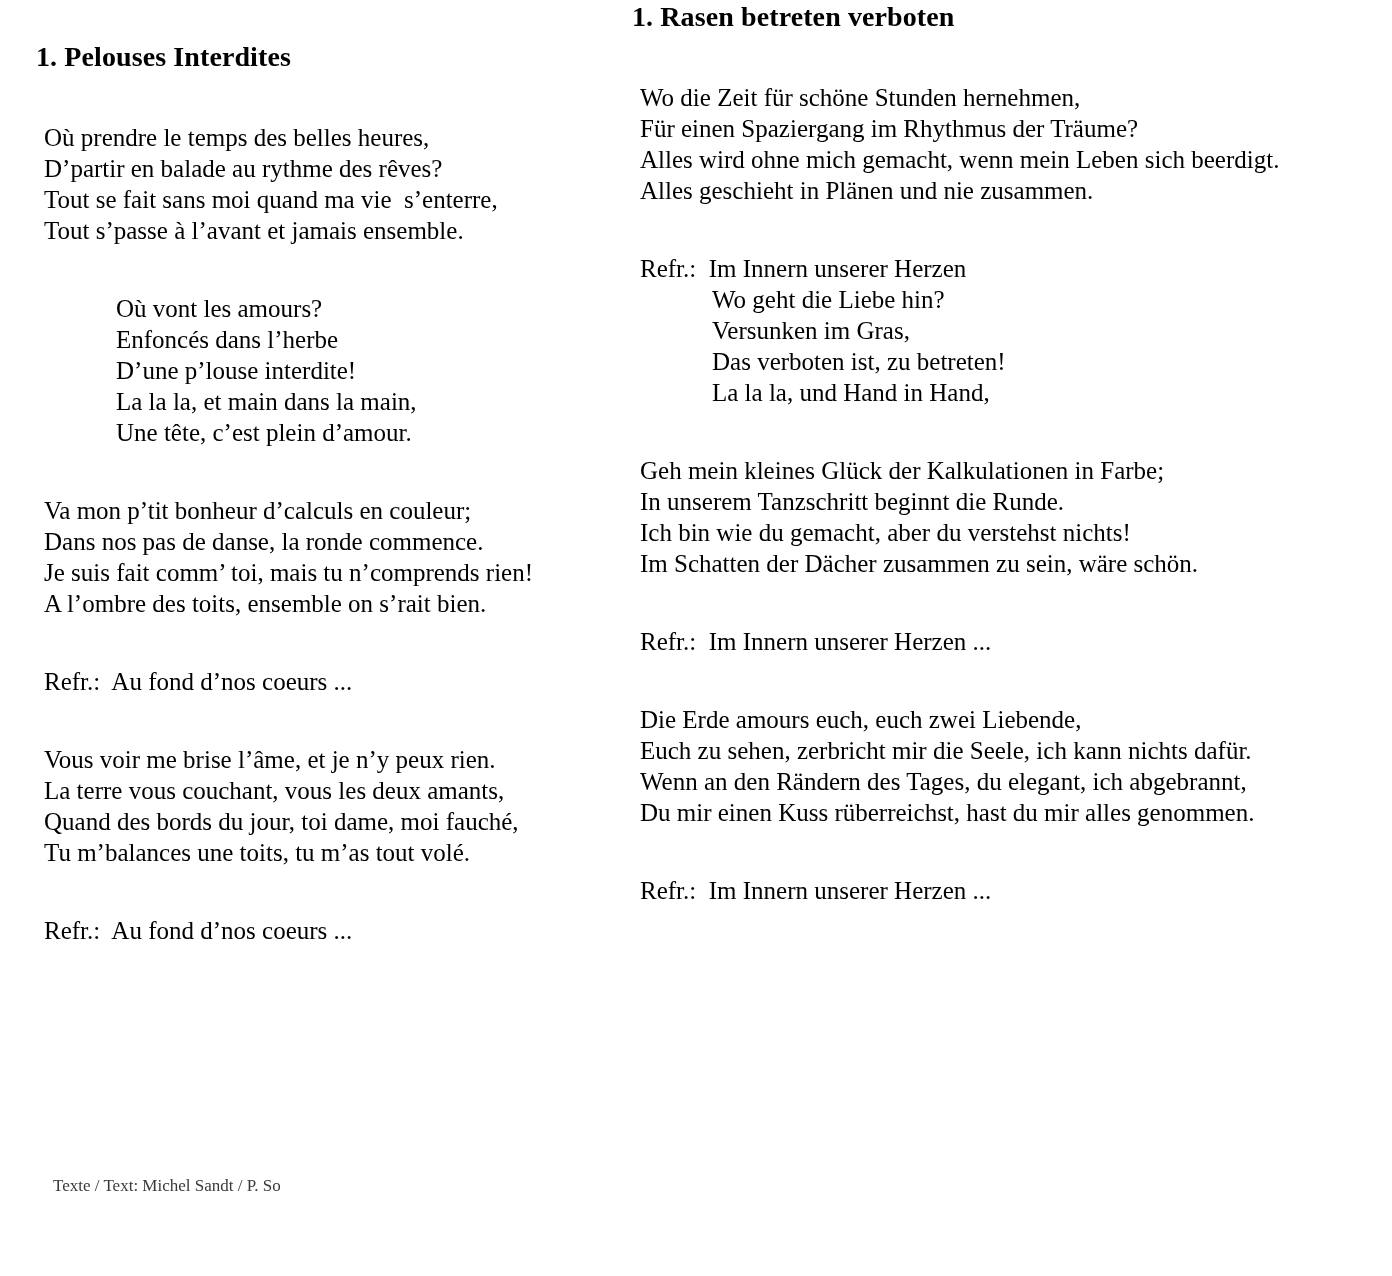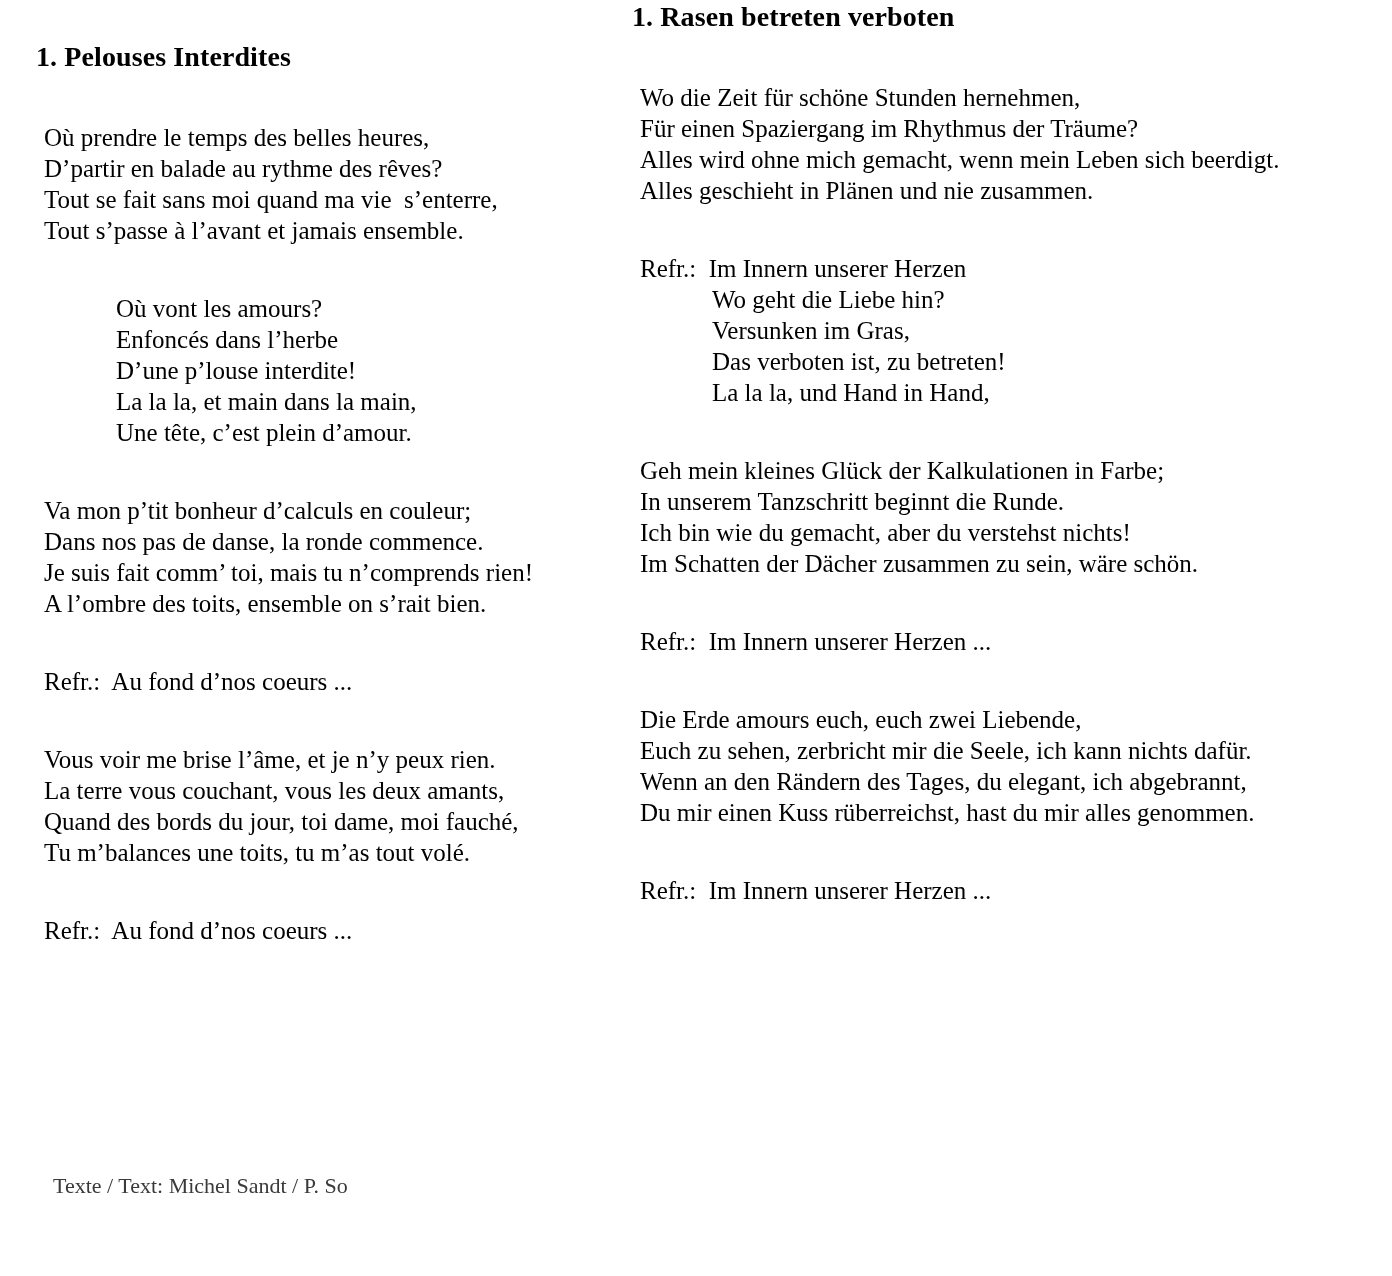--- a/index.html
+++ b/index.html
@@ -69,21 +69,21 @@
   }
 
   .line.indent {
     padding-left: 72px;
   }
 
   .credit {
     position: absolute;
     left: 53px;
     top: 1172px;
-    font-size: 22px;
+    font-size: 17px;
     line-height: 28px;
     color: #3a3a3a;
     white-space: pre;
   }
 </style>
 </head>
 <body>
 
 <div class="page">
 

